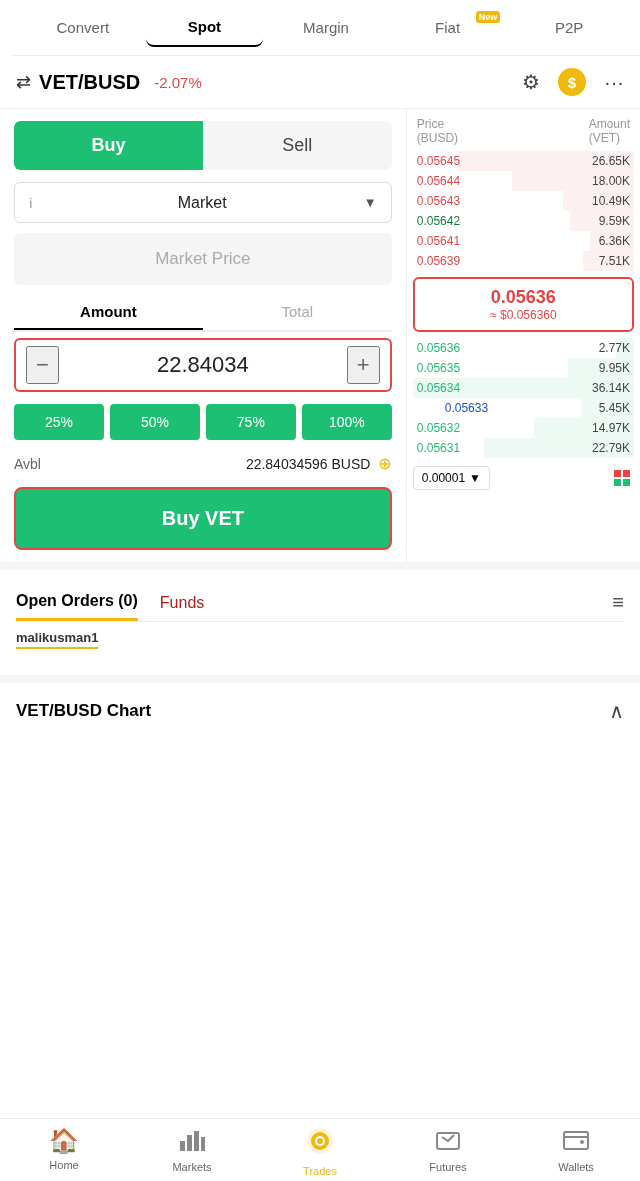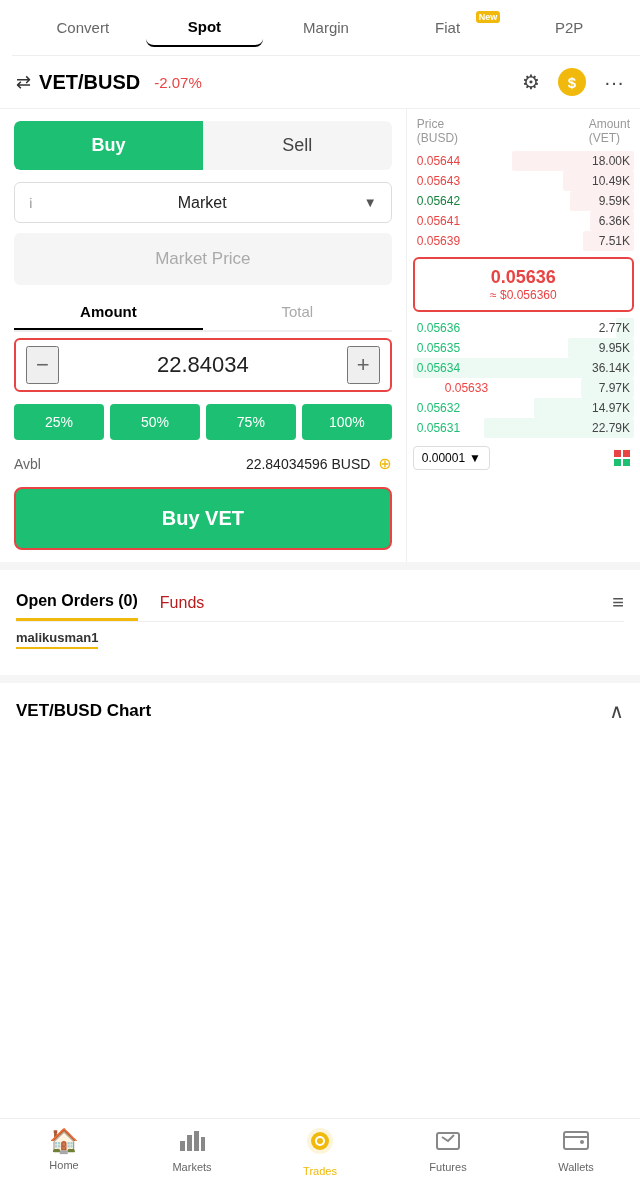--- a/index.html
+++ b/index.html
@@ -216,20 +216,25 @@
 
   <div class="right-panel">
 
     <div class="ob-header">
       <span>Price<br>(BUSD)</span>
       <span>Amount<br>(VET)</span>
     </div>
 
     <div id="sell-rows">
         <div class="ob-row sell" style="position: relative;">
+    <div class="ob-bg-sell" style="width:80%;"></div>
+    <span class="ob-price" style="color:#e84444;font-size:12px;font-weight:500;position:relative;z-index:1;">0.05645</span>
+    <span class="ob-amount" style="font-size:12px;color:#444;position:relative;z-index:1;">26.65K</span>
+  </div>
+        <div class="ob-row sell" style="position: relative;">
     <div class="ob-bg-sell" style="width:55%;"></div>
     <span class="ob-price" style="color:#e84444;font-size:12px;font-weight:500;position:relative;z-index:1;">0.05644</span>
     <span class="ob-amount" style="font-size:12px;color:#444;position:relative;z-index:1;">18.00K</span>
   </div>
         <div class="ob-row sell" style="position: relative;">
     <div class="ob-bg-sell" style="width:32%;"></div>
     <span class="ob-price" style="color:#e84444;font-size:12px;font-weight:500;position:relative;z-index:1;">0.05643</span>
     <span class="ob-amount" style="font-size:12px;color:#444;position:relative;z-index:1;">10.49K</span>
   </div>
         <div class="ob-row sell" style="position: relative;">
@@ -265,22 +270,22 @@
     <span class="ob-price" style="color:#1dbf73;font-size:12px;font-weight:500;position:relative;z-index:1;">0.05635</span>
     <span class="ob-amount" style="font-size:12px;color:#444;position:relative;z-index:1;">9.95K</span>
   </div>
         <div class="ob-row buy" style="position: relative;">
     <div class="ob-bg-buy" style="width:100%;"></div>
     <span class="ob-price" style="color:#1dbf73;font-size:12px;font-weight:500;position:relative;z-index:1;">0.05634</span>
     <span class="ob-amount" style="font-size:12px;color:#444;position:relative;z-index:1;">36.14K</span>
   </div>
         <div class="ob-row buy" style="position: relative;">
     <div class="ob-bg-buy" style="width:24%;"></div>
-    <span class="ob-price" style="color:#ef4444;font-size:12px;font-weight:500;position:relative;z-index:1;padding-left:28px;">0.05633</span>
-    <span class="ob-amount" style="font-size:12px;color:#444;position:relative;z-index:1;">7.97K</span>
+    <span class="ob-price" style="color:#1d4ed8;font-size:12px;font-weight:500;position:relative;z-index:1;padding-left:28px;">0.05633</span>
+    <span class="ob-amount" style="font-size:12px;color:#444;position:relative;z-index:1;">5.45K</span>
   </div>
         <div class="ob-row buy" style="position: relative;">
     <div class="ob-bg-buy" style="width:45%;"></div>
     <span class="ob-price" style="color:#1dbf73;font-size:12px;font-weight:500;position:relative;z-index:1;">0.05632</span>
     <span class="ob-amount" style="font-size:12px;color:#444;position:relative;z-index:1;">14.97K</span>
   </div>
         <div class="ob-row buy" style="position: relative;">
     <div class="ob-bg-buy" style="width:68%;"></div>
     <span class="ob-price" style="color:#1dbf73;font-size:12px;font-weight:500;position:relative;z-index:1;">0.05631</span>
     <span class="ob-amount" style="font-size:12px;color:#444;position:relative;z-index:1;">22.79K</span>

